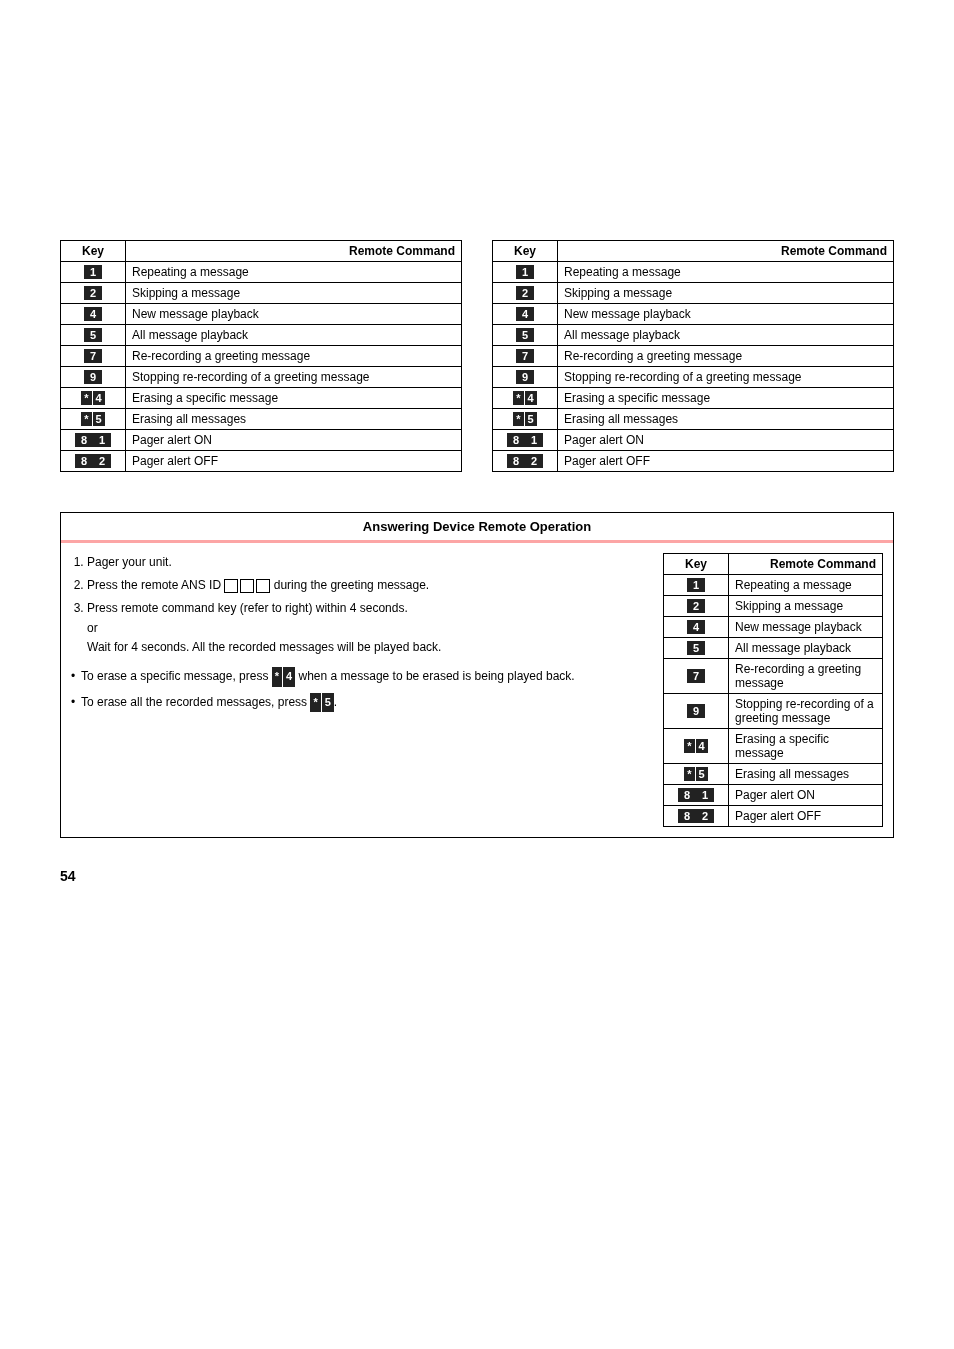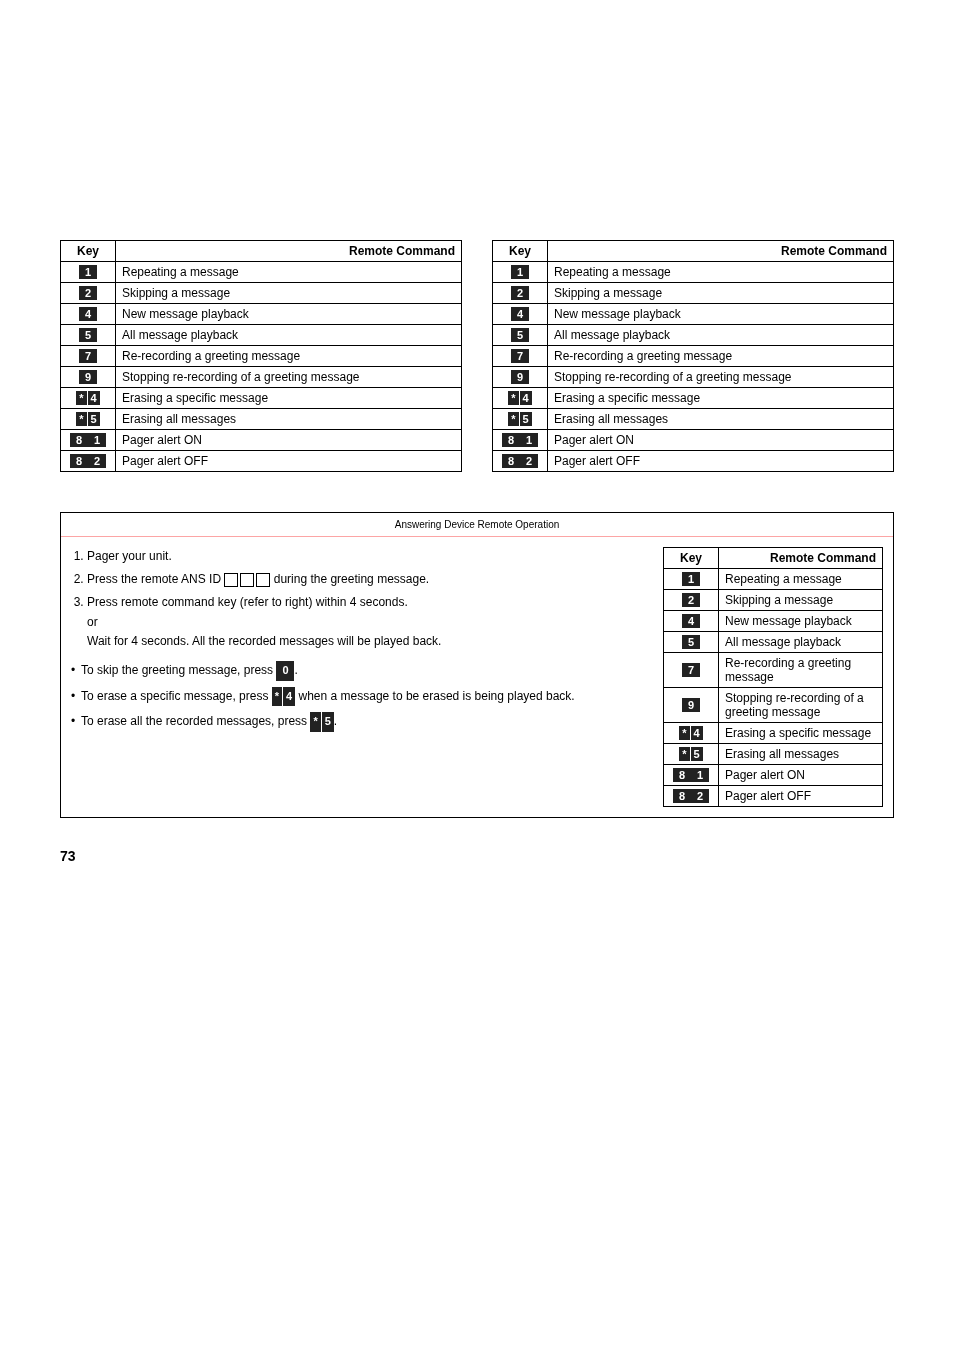--- a/index.html
+++ b/index.html
@@ -35,21 +35,21 @@
       padding: 3px 6px;
       vertical-align: middle;
     }
     table th {
       font-weight: bold;
       text-align: right;
       background: #fff;
     }
     .key-col {
       text-align: center;
-      width: 55px;
+      width: 65px;
     }
     .key-badge {
       display: inline-block;
       background: #222;
       color: #fff;
       font-weight: bold;
       font-size: 11px;
       padding: 1px 4px;
       min-width: 18px;
       text-align: center;
@@ -67,24 +67,24 @@
       font-size: 11px;
       padding: 1px 3px;
     }
     .answering-section {
       border: 1px solid #000;
       margin-top: 20px;
       padding: 0;
     }
     .answering-header {
       text-align: center;
-      font-weight: normal;
-      font-size: 10px;
+      font-weight: bold;
+      font-size: 13px;
       padding: 6px;
-      border-bottom: 1px solid #fca5a5;
+      border-bottom: 3px solid #fca5a5;
     }
     .answering-body {
       display: flex;
       gap: 0;
       padding: 10px;
     }
     .answering-left {
       flex: 1;
       padding-right: 15px;
       font-size: 12px;
@@ -265,21 +265,20 @@
         <ol>
           <li>Pager your unit.</li>
           <li>Press the remote ANS ID <span class="id-boxes">
                 <span class="id-box"></span>
                 <span class="id-box"></span>
                 <span class="id-box"></span>
               </span> during the greeting message.</li>
           <li>Press remote command key (refer to right) within 4 seconds.<br>or<br>Wait for 4 seconds. All the recorded messages will be played back.</li>
         </ol>
         <ul class="bullet-list">
-          <li>To skip the greeting message, press <span class="key-badge">0</span>.</li>
           <li>To erase a specific message, press <span class="key-badge-star">
                 <span class="star-part">*</span>
                 <span class="star-part">4</span>
               </span> when a message to be erased is being played back.</li>
           <li>To erase all the recorded messages, press <span class="key-badge-star">
                 <span class="star-part">*</span>
                 <span class="star-part">5</span>
               </span>.</li>
         </ul>
       </div>
@@ -337,14 +336,14 @@
               <tr>
       <td class="key-col"><span class="key-badge">8</span><span class="key-badge">2</span></td>
       <td>Pager alert OFF</td>
     </tr>
             </tbody>
         </table>
       </div>
     </div>
   </div>
 
-  <div class="page-number">73</div>
+  <div class="page-number">54</div>
 </div>
 
 </body></html>

